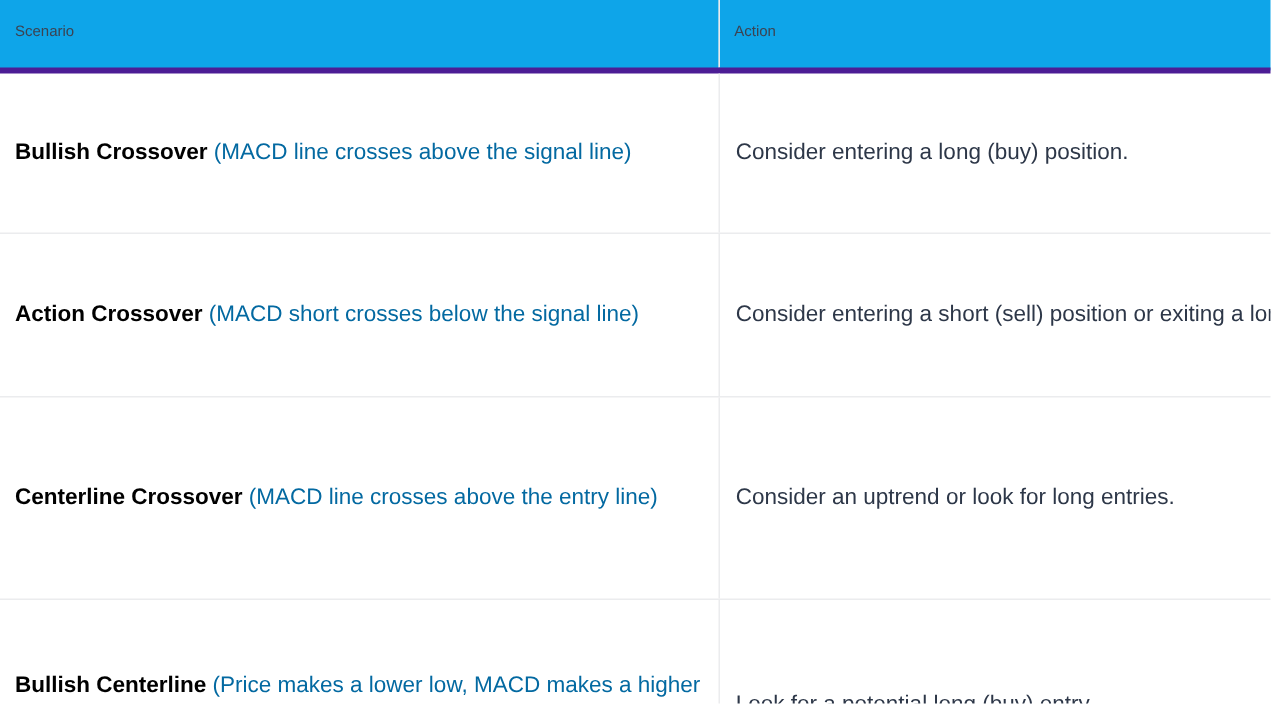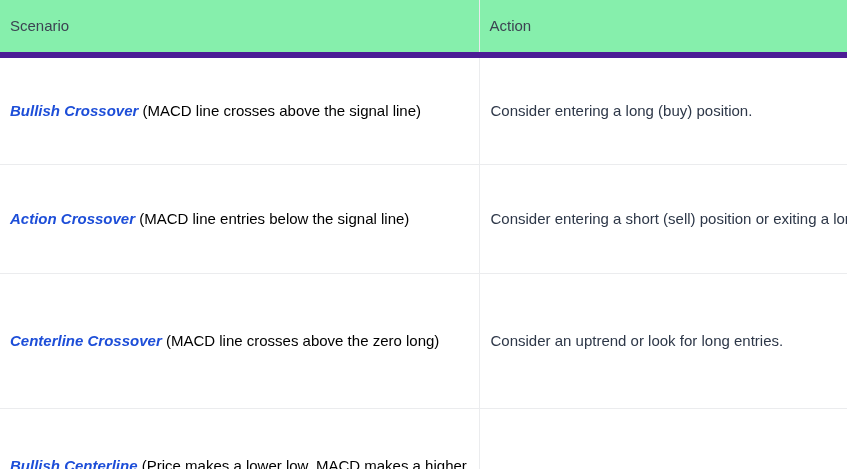--- a/index.html
+++ b/index.html
@@ -23,27 +23,27 @@
   table.macd-table {
     border-collapse: collapse;
     table-layout: fixed;
     width: 1060px;      
     font-size: 15px;
   }
   table.macd-table col.col-scenario { width: 479px; }
   table.macd-table col.col-action   { width: 581px; }
 
   thead th {
-    background: #86efac;
+    background: #0ea5e9;
     font-weight: 400;
-    font-size: 15px;
+    font-size: 10px;
     color: #3c4352;
     text-align: left;
     padding: 15px 10px 16px 10px;
-    border-bottom: 6px solid #4c1d95;
+    border-bottom: 4px solid #4c1d95;
     vertical-align: middle;
     line-height: 1.4;
   }
   thead th.th-action {
     border-left: 1px solid #e9eaec;
   }
 
   tbody td {
     padding: 16px 10px 16px 10px;
     border-bottom: 1px solid #ebecee;
@@ -61,26 +61,25 @@
   tbody td.cell-action.wrap {
     white-space: normal;
   }
   tbody tr.row-1 td { height: 74px; }
   tbody tr.row-2 td { height: 76px; }
   tbody tr.row-3 td { height: 102px; }
   tbody tr.row-4 td { height: 108px; }
 
   .term {
     font-weight: bold;
-    color: #1d4ed8;
-    font-style: italic;
+    color: #000000;
   }
   .desc {
     font-weight: 400;
-    color: #000000;
+    color: #0369a1;
     margin-top: 12px;
   }
 </style>
 </head>
 <body>
 
 <div class="table-viewport">
   <table class="macd-table">
     <colgroup>
       <col class="col-scenario">
@@ -100,31 +99,31 @@
           <span class="desc">(MACD line crosses above the signal line)</span>
         </td>
         <td class="cell-action">
           <span>Consider entering a long (buy) position.</span>
         </td>
       </tr>
 
       <tr class="row-2">
         <td class="cell-scenario">
           <span class="term">Action Crossover </span>
-          <span class="desc">(MACD line entries below the signal line)</span>
+          <span class="desc">(MACD short crosses below the signal line)</span>
         </td>
         <td class="cell-action wrap">
           <span>Consider entering a short (sell) position or exiting a long position.</span>
         </td>
       </tr>
 
       <tr class="row-3">
         <td class="cell-scenario">
           <span class="term">Centerline Crossover </span>
-          <span class="desc">(MACD line crosses above the zero long)</span>
+          <span class="desc">(MACD line crosses above the entry line)</span>
         </td>
         <td class="cell-action">
           <span>Consider an uptrend or look for long entries.</span>
         </td>
       </tr>
 
       <tr class="row-4">
         <td class="cell-scenario">
           <span class="term">Bullish Centerline </span>
           <span class="desc">(Price makes a lower low, MACD makes a higher low)</span>

